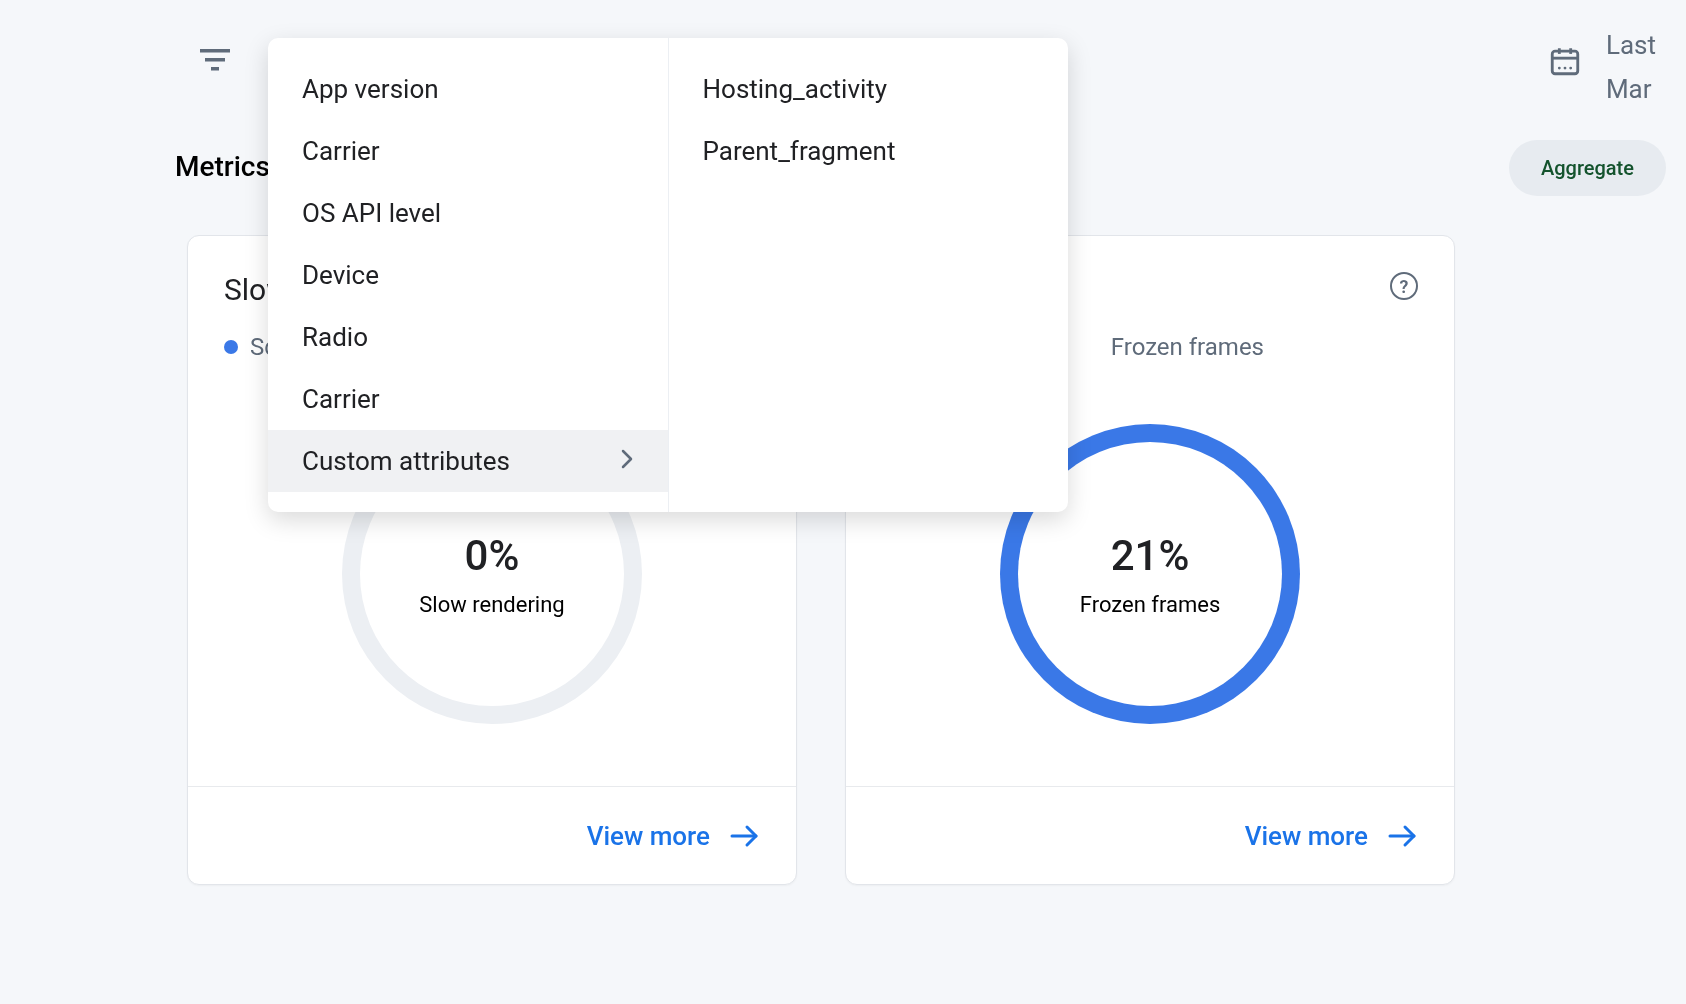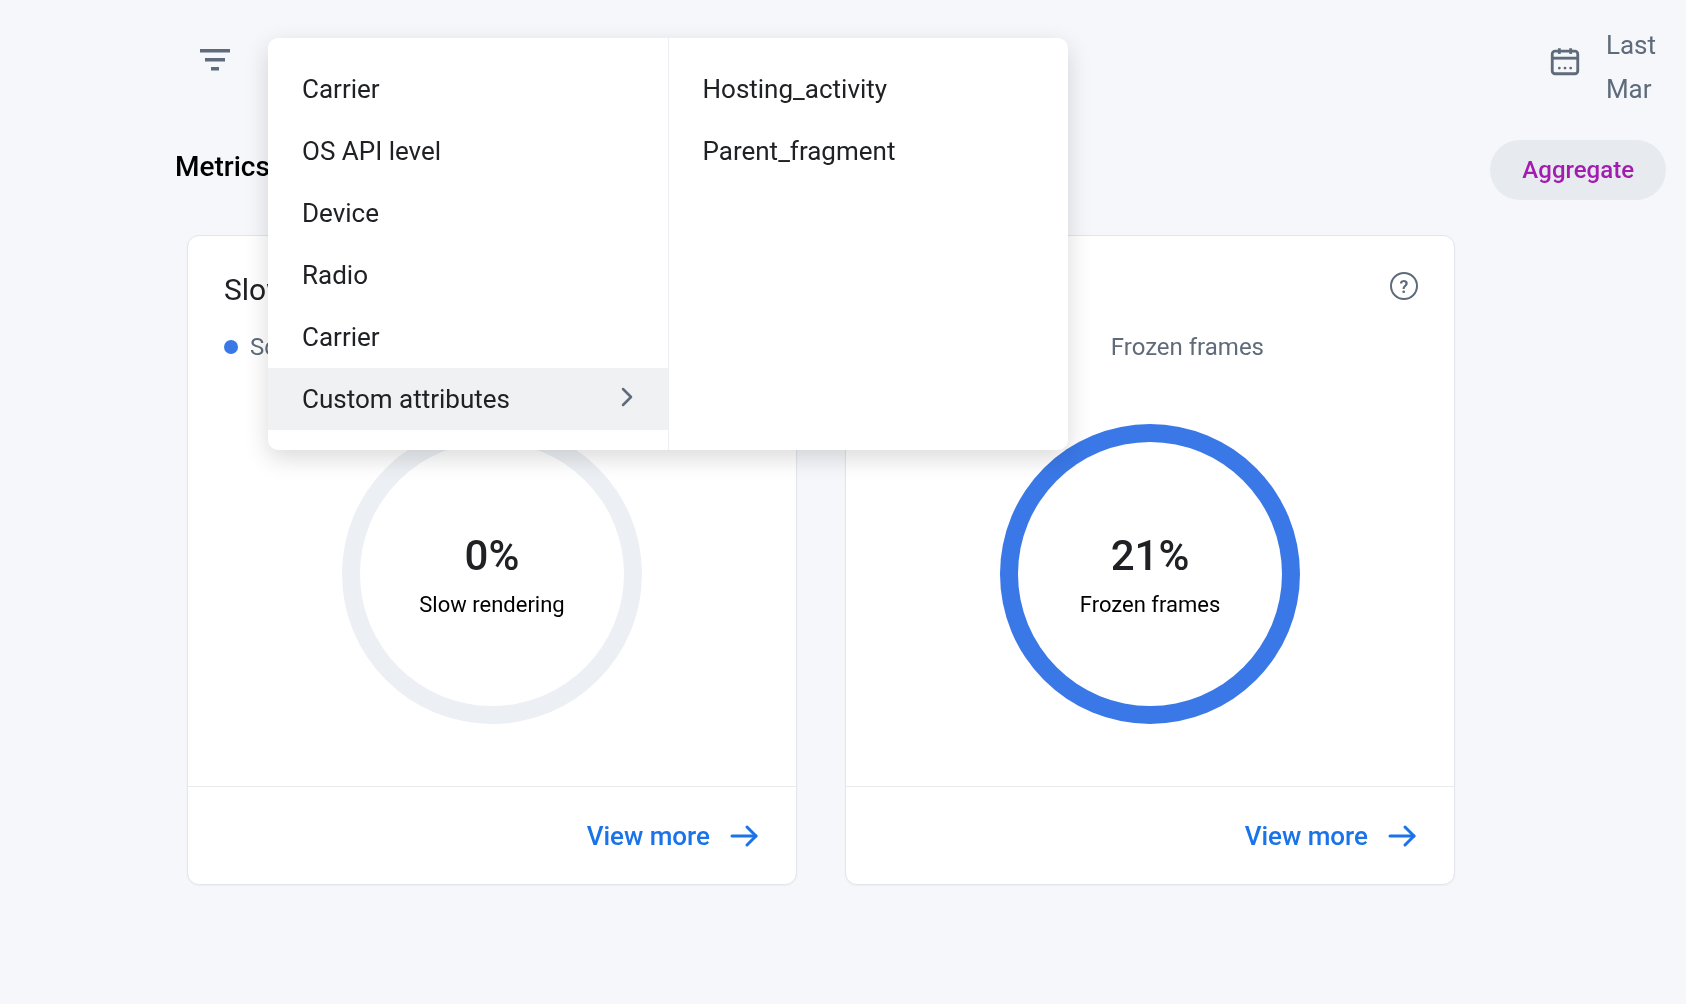--- a/index.html
+++ b/index.html
@@ -55,22 +55,22 @@
   }
   .date-line {
     font-size: 26px;
     color: #5f6b7a;
   }
   .aggregate-pill {
     position: absolute;
     right: 20px;
     top: 140px;
     background: #e7ebf0;
-    color: #a21caf;
-    font-size: 24px;
+    color: #14532d;
+    font-size: 20px;
     font-weight: 500;
     padding: 16px 32px;
     border-radius: 32px;
     text-align: center;
   }
 
   
   .cards {
     position: absolute;
     left: 187px;
@@ -310,20 +310,23 @@
         </span>
       </div>
     </div>
   </div>
 
 </div>
 
 <div class="menu">
   <div class="menu-col left">
     <div class="menu-item">
+      <span>App version</span>
+    </div>
+    <div class="menu-item">
       <span>Carrier</span>
     </div>
     <div class="menu-item">
       <span>OS API level</span>
     </div>
     <div class="menu-item">
       <span>Device</span>
     </div>
     <div class="menu-item">
       <span>Radio</span>

